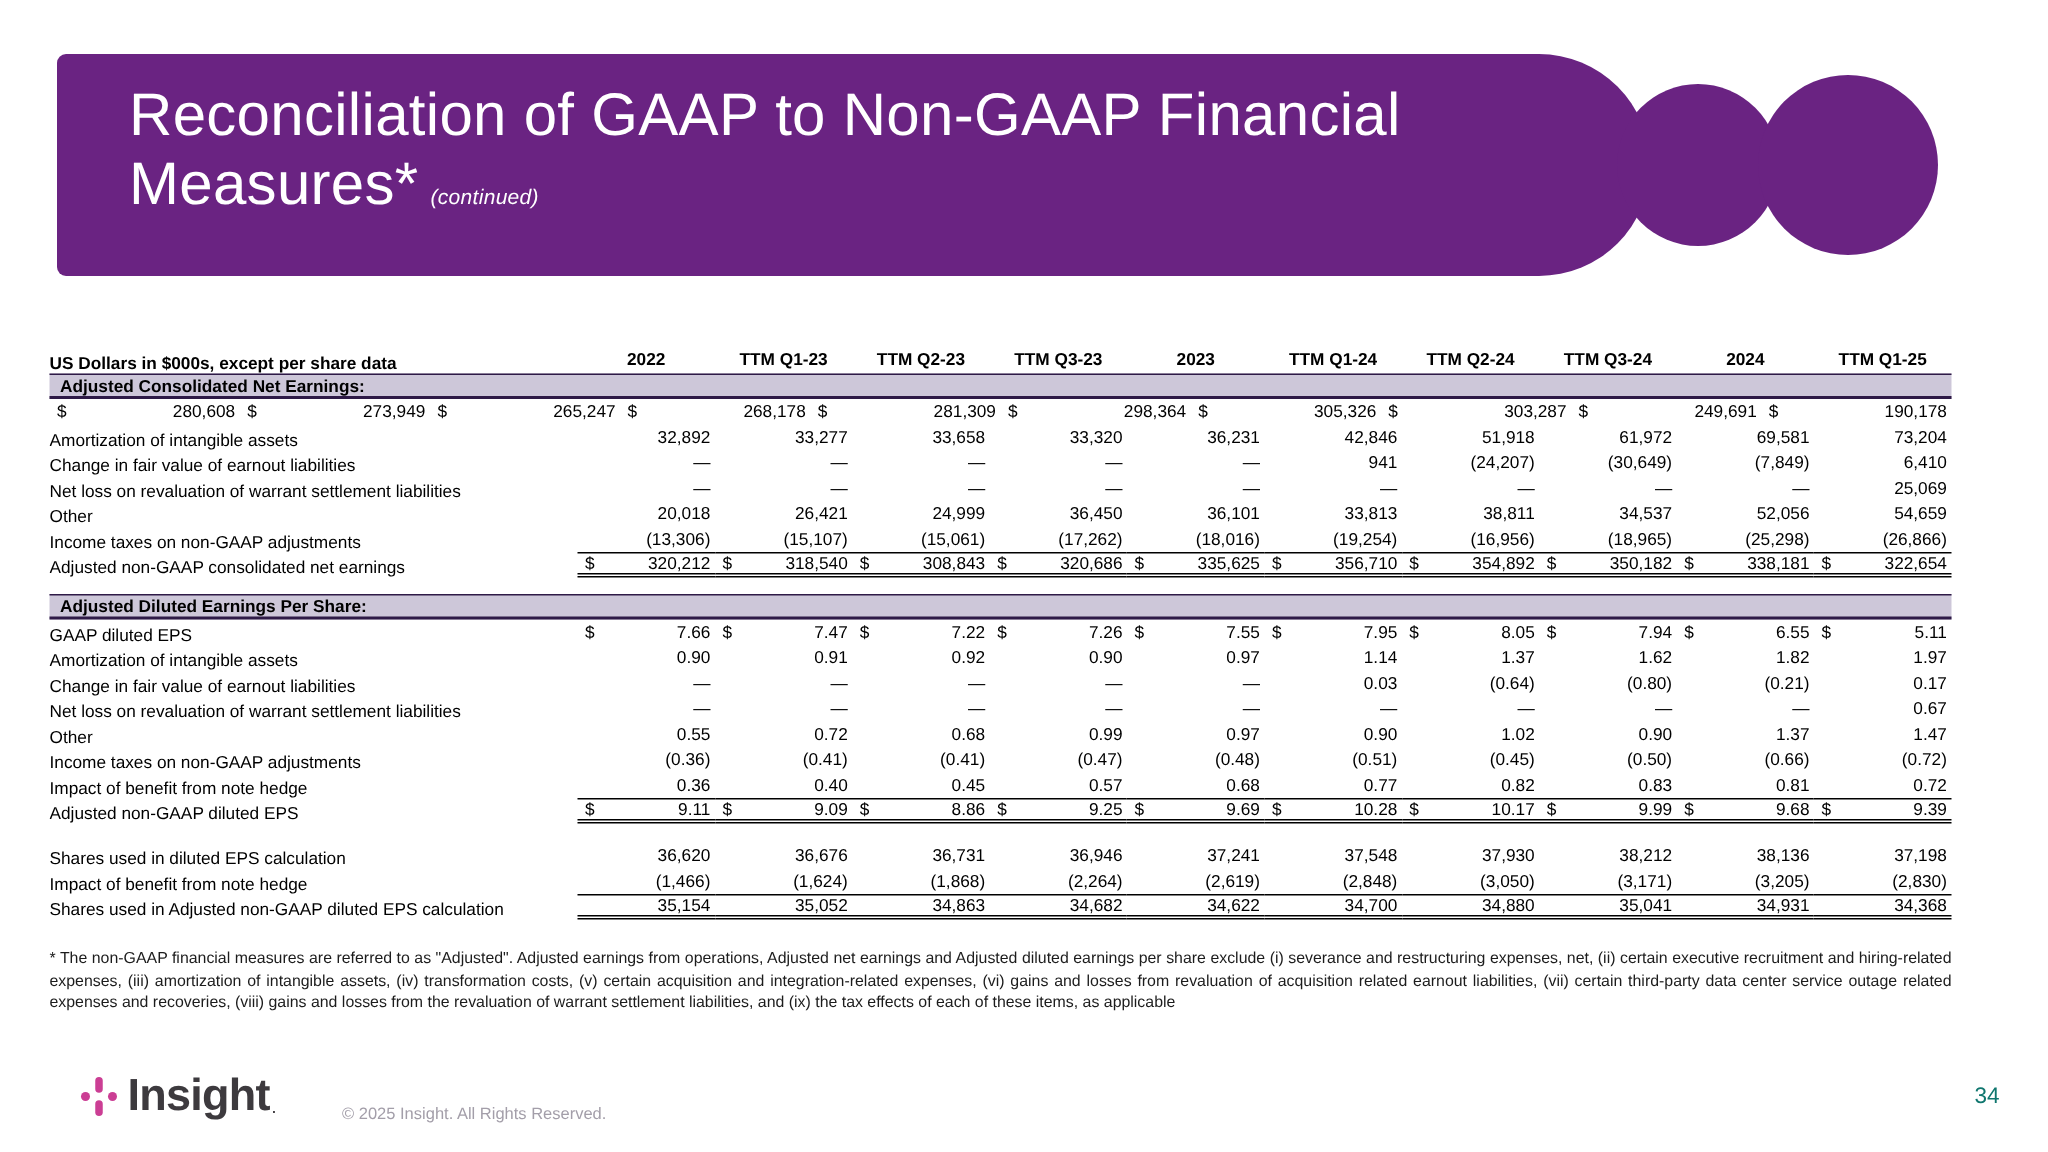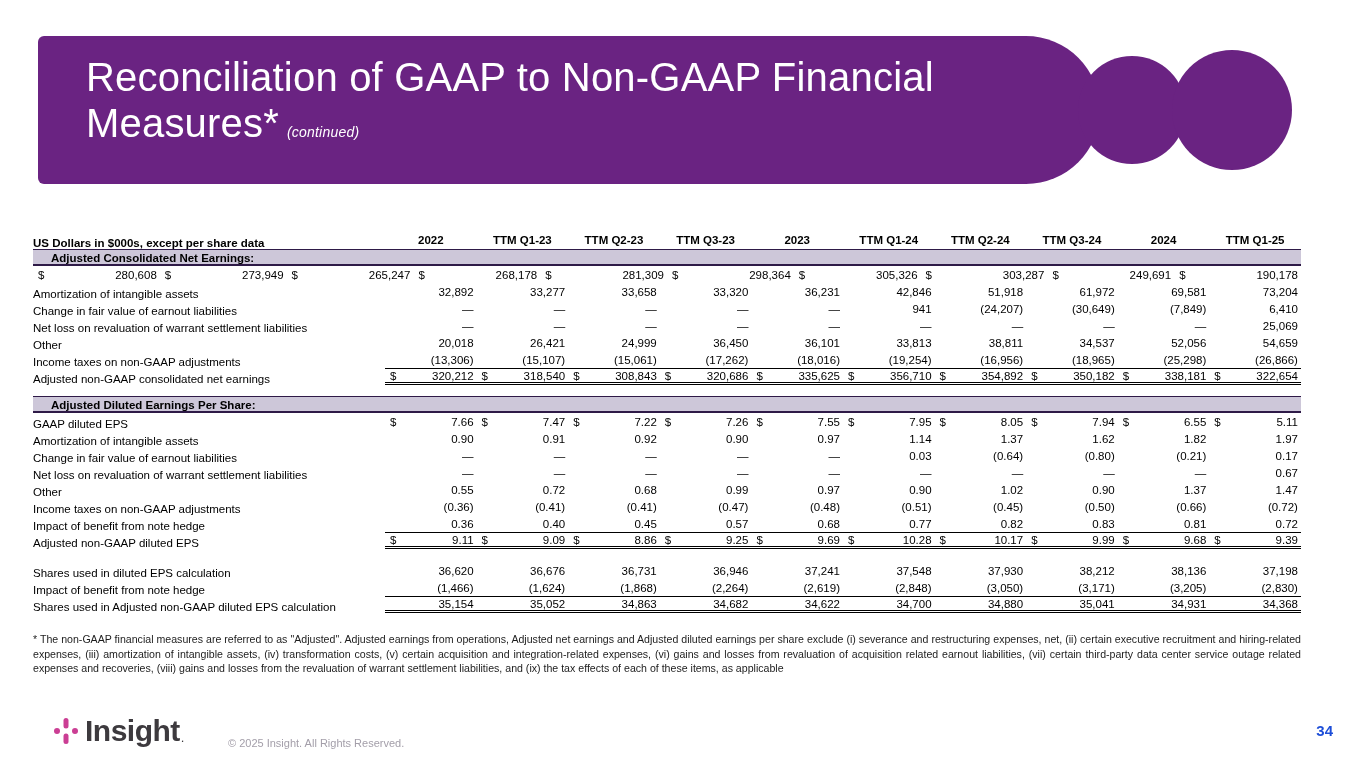--- a/index.html
+++ b/index.html
@@ -21,36 +21,36 @@
   .trow { display:flex; align-items:flex-end; height:17px; }
   .trow.thead { height:19px; }
   .tlabel { width:352px; flex:none; white-space:nowrap; overflow:hidden; }
   .unit { font-weight:bold; }
   .tcell { flex:1 1 0; display:flex; align-items:center; height:100%; padding:0 3px 0 5px; }
   .tcell .dollar { flex:none; }
   .tcell .val { margin-left:auto; white-space:nowrap; }
   .tcell.year { justify-content:center; font-weight:bold; padding:0; }
   .trow.section { background:#cdc7d9; border-top:1px solid #2e1a47; border-bottom:2px solid #2e1a47;
                   font-weight:bold; height:17px; }
-  .section-label { padding-left:18px; }
+  .section-label { padding-left:7px; }
   .trow.mt { margin-top:11px; }
   .trow.mt2 { margin-top:13px; }
   .trow.total .tcell { border-top:1px solid #000; border-bottom:3px double #000; }
 
   
   .footnote { position:absolute; left:33px; top:632px; width:1268px; font-size:10.6px;
               line-height:1.38; color:#1c1c1c; text-align:justify; }
 
   
   .logo { position:absolute; left:53px; top:714px; display:flex; align-items:center; }
   .logo-mark { width:26px; height:28px; margin-right:6px; }
   .logo-text { font-size:30px; font-weight:bold; color:#3d3a3e; letter-spacing:-0.5px; }
   .logo-dot { font-size:13px; color:#3d3a3e; align-self:flex-end; margin:0 0 3px 1px; }
   .copyright { position:absolute; left:228px; top:737px; font-size:11px; color:#a39ea9; }
-  .page-number { position:absolute; right:32px; top:722px; font-size:15px; color:#1d4ed8;font-weight:bold; }
+  .page-number { position:absolute; right:32px; top:722px; font-size:15px; color:#0f766e; }
 </style>
 </head>
 <body>
 
 <div class="slide">
 
   <div class="banner">
     <div class="banner-title">
       <span>Reconciliation of GAAP to Non-GAAP Financial Measures*</span><span class="continued">(continued)</span>
     </div>

